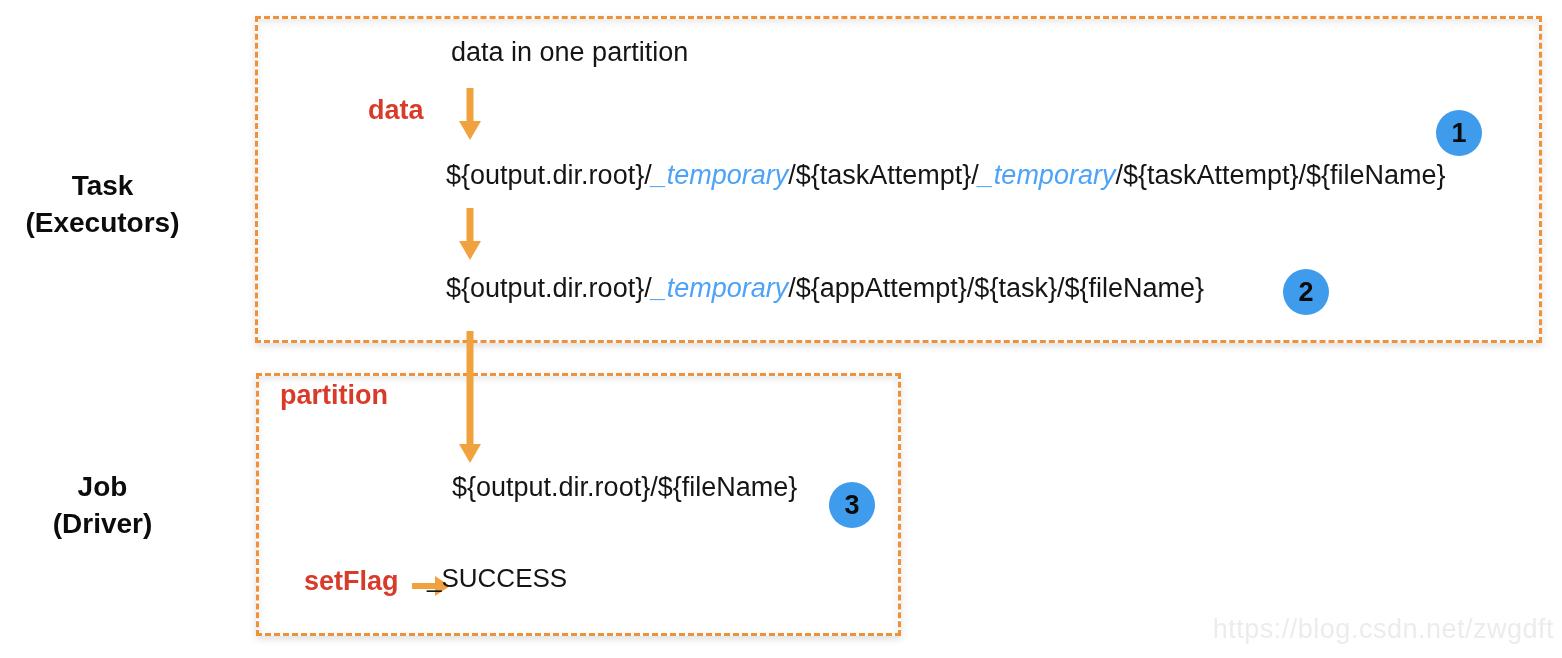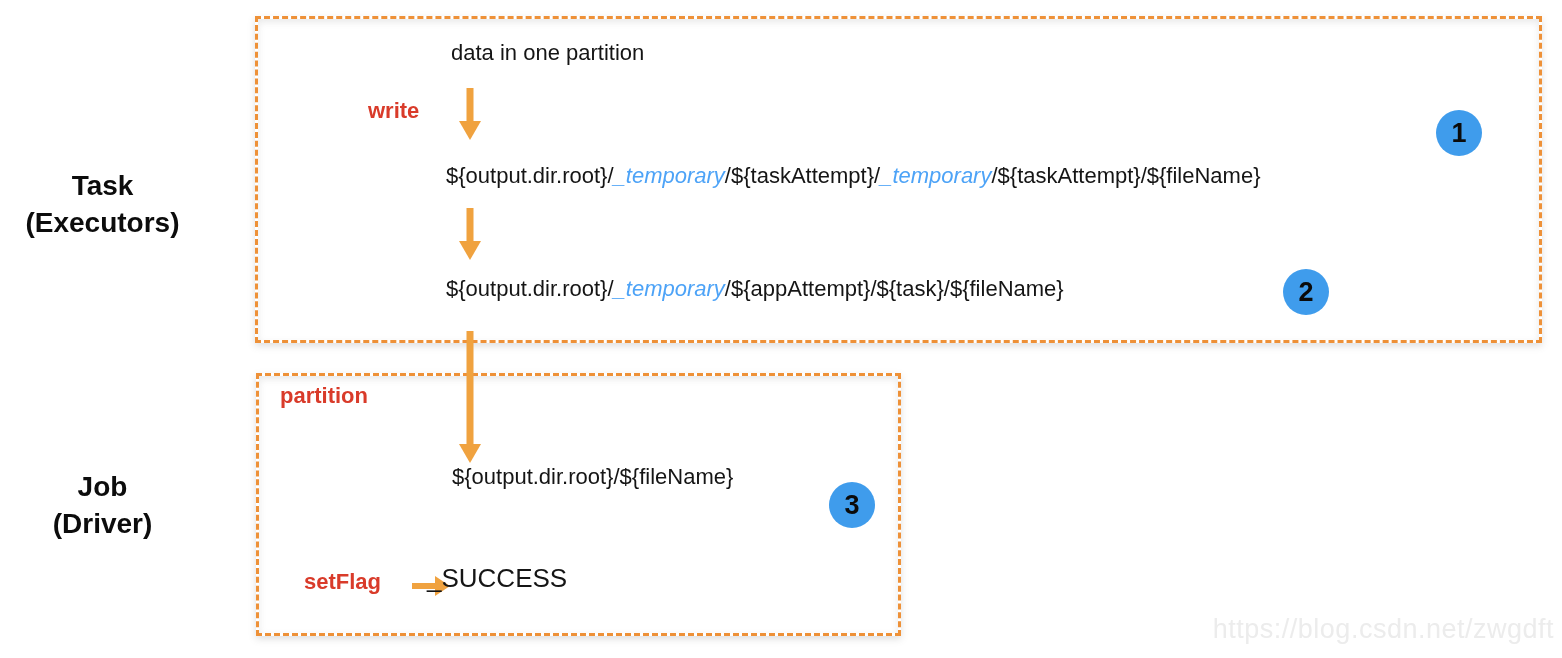--- a/index.html
+++ b/index.html
@@ -30,21 +30,21 @@
   .box-task{left:255px;top:16px;width:1287px;height:327px;}
   .box-job{left:256px;top:373px;width:645px;height:263px;}
   .side-label{
     position:absolute;left:0;width:205px;
     text-align:center;font-weight:bold;font-size:28px;line-height:37px;
     color:#0c0c0c;
   }
   .lbl-task{top:167px;}
   .lbl-job{top:468px;}
   .txt{
-    position:absolute;font-size:22px;line-height:29px;white-space:nowrap;
+    position:absolute;font-size:27px;line-height:29px;white-space:nowrap;
     color:var(--text-dark);
   }
   .red-label{color:var(--label-red);font-weight:bold;}
   .seg-link{color:var(--path-blue);font-style:italic;}
   .badge{
     position:absolute;width:46px;height:46px;border-radius:50%;
     background:var(--badge-blue);
     display:flex;align-items:center;justify-content:center;
     font-size:27px;font-weight:bold;color:#0b0b0b;
   }
@@ -85,32 +85,32 @@
     <rect class="arrow-fill" x="8.5" y="0" width="7" height="115"></rect>
     <polygon class="arrow-fill" points="1,113 23,113 12,132"></polygon>
   </svg>
   <svg class="arrow" style="left:412px;top:576px" width="38" height="20">
     <rect class="arrow-fill" x="0" y="7" width="25" height="6"></rect>
     <polygon class="arrow-fill" points="23,0 23,20 38,10"></polygon>
   </svg>
 
   <div class="txt" style="left:451px;top:38px">data in one partition</div>
 
-  <div class="txt red-label" style="left:368px;top:96px">write</div>
+  <div class="txt red-label" style="left:368px;top:96px">data</div>
 
   <div class="txt" style="left:446px;top:161px"><span class="seg-plain">${output.dir.root}/</span><span class="seg-link">_temporary</span><span class="seg-plain">/${taskAttempt}/</span><span class="seg-link">_temporary</span><span class="seg-plain">/${taskAttempt}/${fileName}</span></div>
   <div class="badge" style="left:1436px;top:110px">1</div>
 
 
   <div class="txt" style="left:446px;top:274px"><span class="seg-plain">${output.dir.root}/</span><span class="seg-link">_temporary</span><span class="seg-plain">/${appAttempt}/${task}/${fileName}</span></div>
   <div class="badge" style="left:1283px;top:269px">2</div>
 
   <div class="txt red-label" style="left:280px;top:381px">partition</div>
 
-  <div class="txt" style="left:452px;top:462px"><span class="seg-plain">${output.dir.root}/${fileName}</span></div>
+  <div class="txt" style="left:452px;top:473px"><span class="seg-plain">${output.dir.root}/${fileName}</span></div>
   <div class="badge" style="left:829px;top:482px">3</div>
 
   <div class="txt red-label" style="left:304px;top:567px">setFlag</div>
   <div class="txt" style="left:427px;top:564px;font-size:26px">_SUCCESS</div>
 
   <div class="watermark">https://blog.csdn.net/zwgdft</div>
 
 </div>
 
 </body></html>

